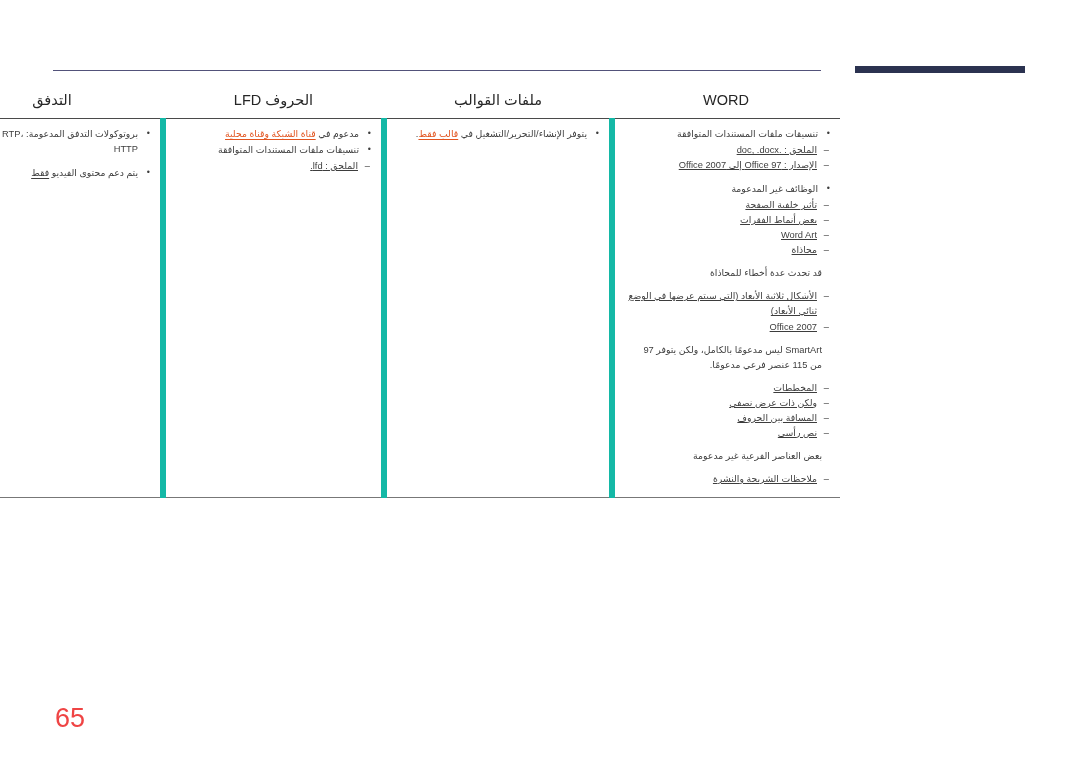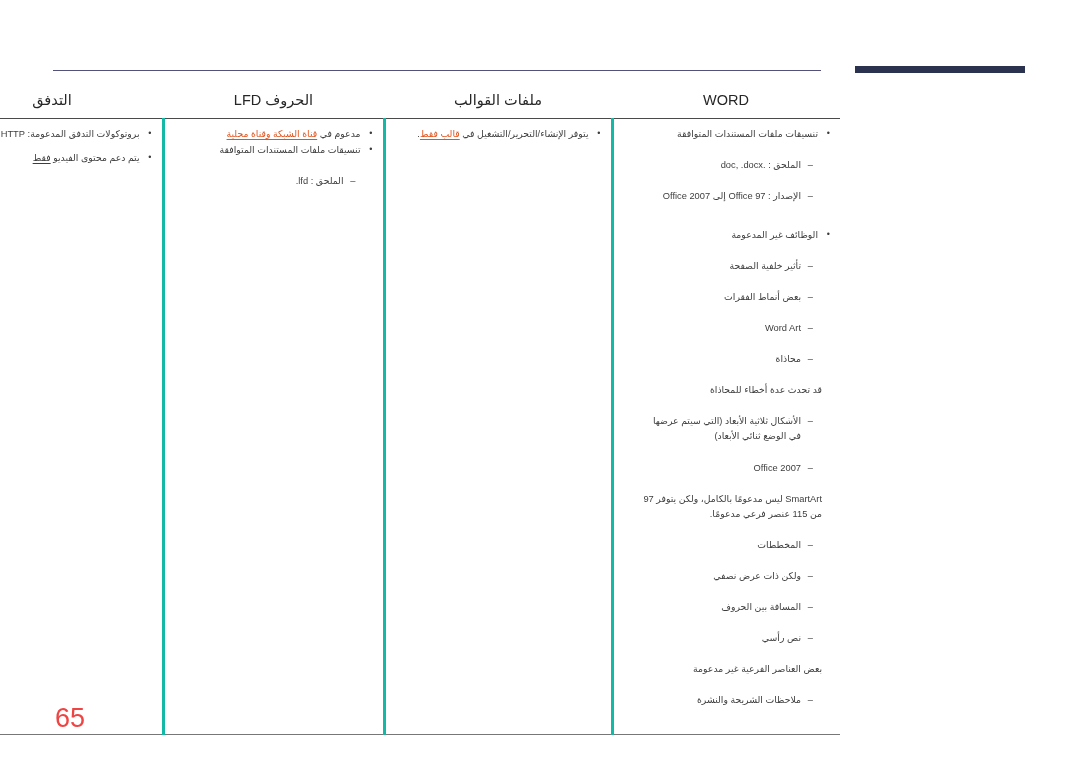--- a/index.html
+++ b/index.html
@@ -56,21 +56,21 @@
     border-bottom: 1.3px solid #4a4a4a;
     text-align: center;
     vertical-align: bottom;
     letter-spacing: 0;
   }
 
   table.spec tbody td {
     vertical-align: top;
     padding: 8px 10px 10px 10px;
     border-bottom: 1.3px solid #777;
-    border-left: 3px solid #14b8a6;
+    border-left: 6px solid #14b8a6;
     font-size: 9.3px;
     line-height: 1.62;
     color: #3d3d3d;
   }
   table.spec tbody td:last-child {
     border-left: none;
   }
 
   
   .col-word { width: 200px; }
@@ -99,22 +99,23 @@
     color: #3d3d3d;
   }
   ul.dlist {
     list-style: none;
     margin: 0;
     padding: 0;
   }
   ul.dlist > li.dash {
     position: relative;
     padding-right: 13px;
-    margin: 16px;
+    margin: 0;
     text-align: right;
+    text-decoration: underline;
   }
   ul.dlist > li.dash::before {
     content: "\2013";
     position: absolute;
     right: 1px;
     top: 0;
     color: #3d3d3d;
   }
   li.plain {
     padding-right: 0;
@@ -162,21 +163,21 @@
 
         <td class="col-word">
           <ul class="blist">
 
             <li class="bullet">تنسيقات ملفات المستندات المتوافقة</li>
             <ul class="dlist">
               <li class="dash">الملحق : .doc, .docx</li>
               <li class="dash">الإصدار : Office 97 إلى Office 2007</li>
             </ul>
 
-            <li class="bullet" style="margin-top:24px">الوظائف غير المدعومة</li>
+            <li class="bullet" style="margin-top:9px">الوظائف غير المدعومة</li>
             <ul class="dlist">
               <li class="dash">تأثير خلفية الصفحة</li>
               <li class="dash">بعض أنماط الفقرات</li>
               <li class="dash">Word Art</li>
               <li class="dash">محاذاة</li>
               <li class="plain">قد تحدث عدة أخطاء للمحاذاة</li>
               <li class="dash">الأشكال ثلاثية الأبعاد (التي سيتم عرضها في الوضع ثنائي الأبعاد)</li>
               <li class="dash">Office 2007</li>
               <li class="plain">SmartArt ليس مدعومًا بالكامل، ولكن يتوفر 97 من 115 عنصر فرعي مدعومًا.</li>
               <li class="dash">المخططات</li>

